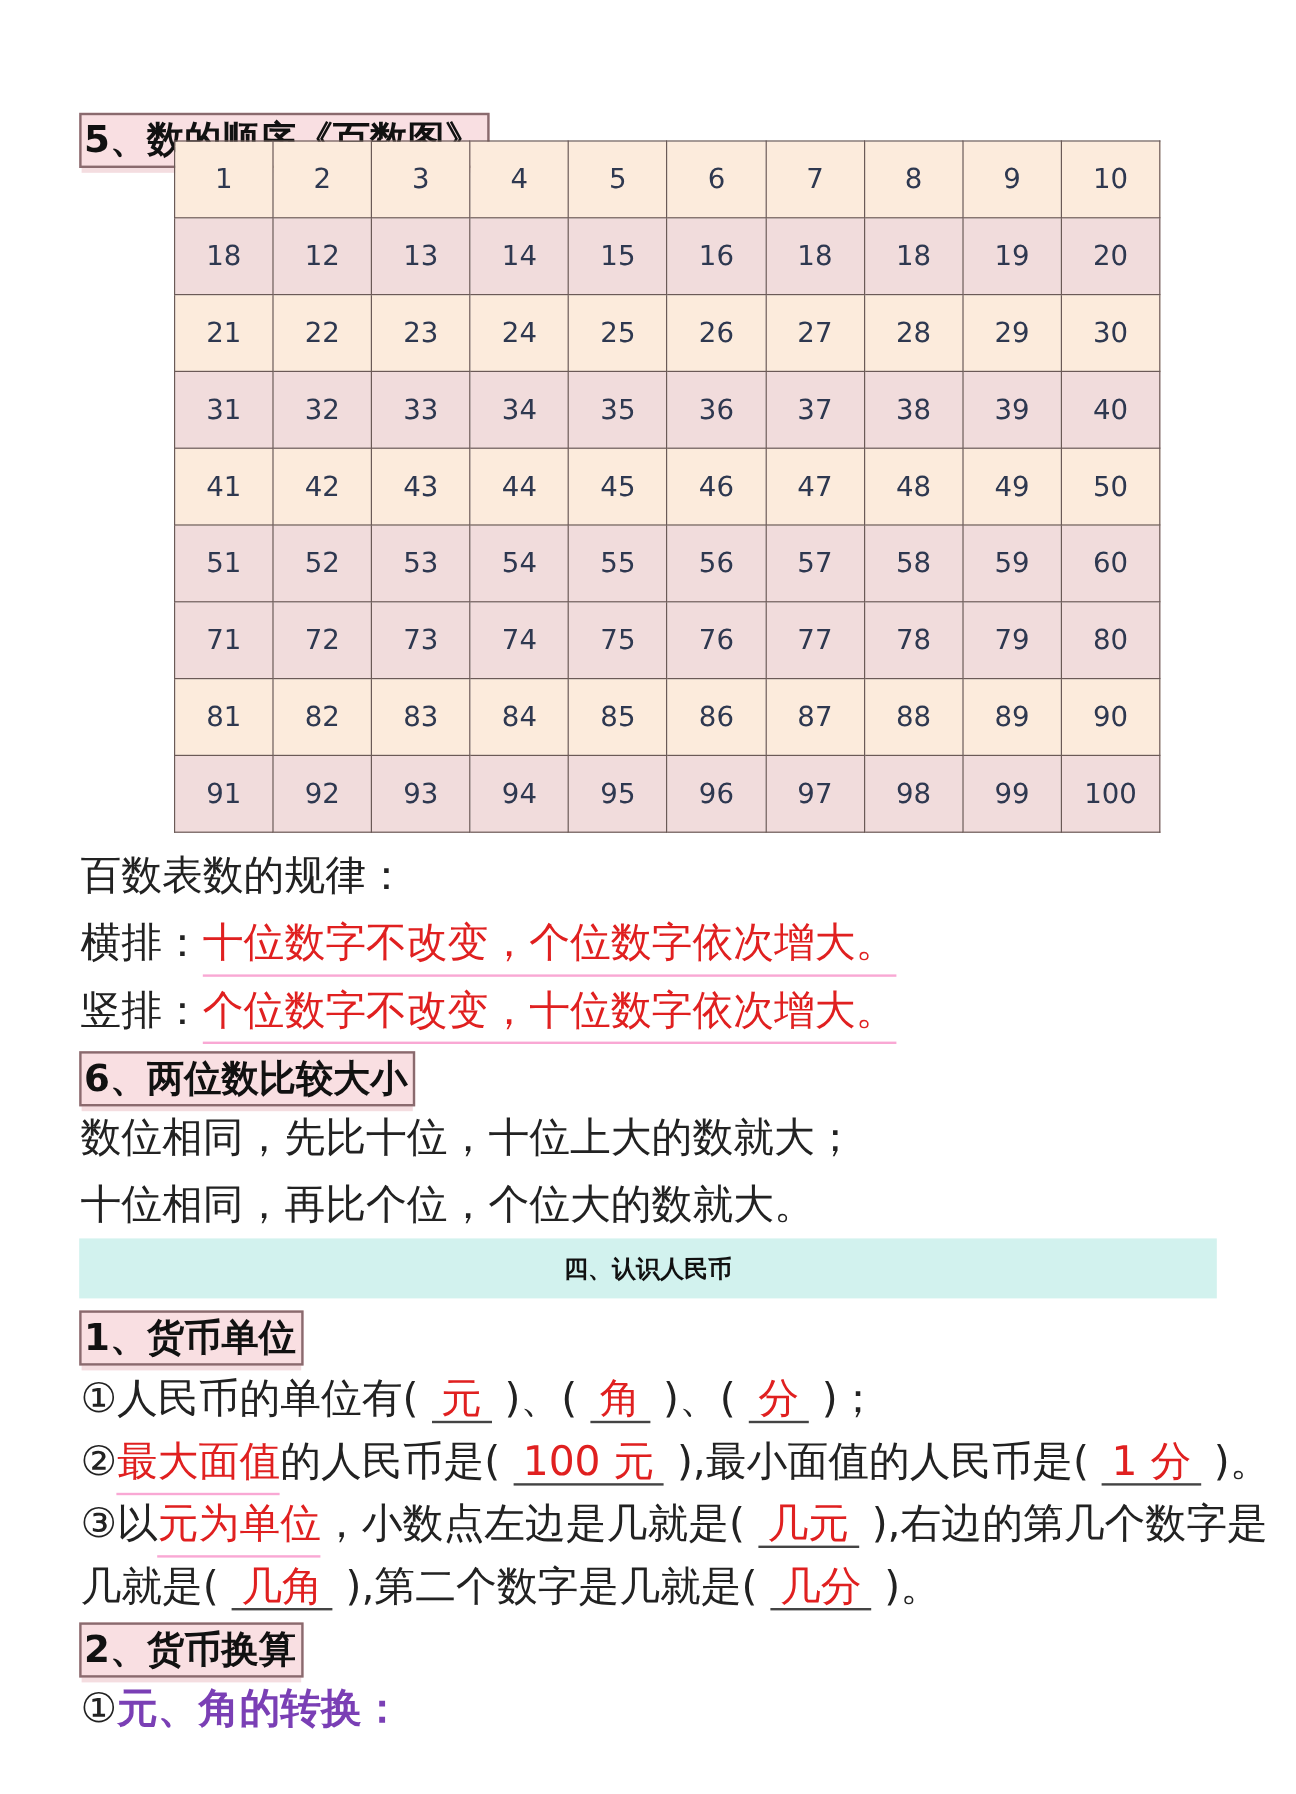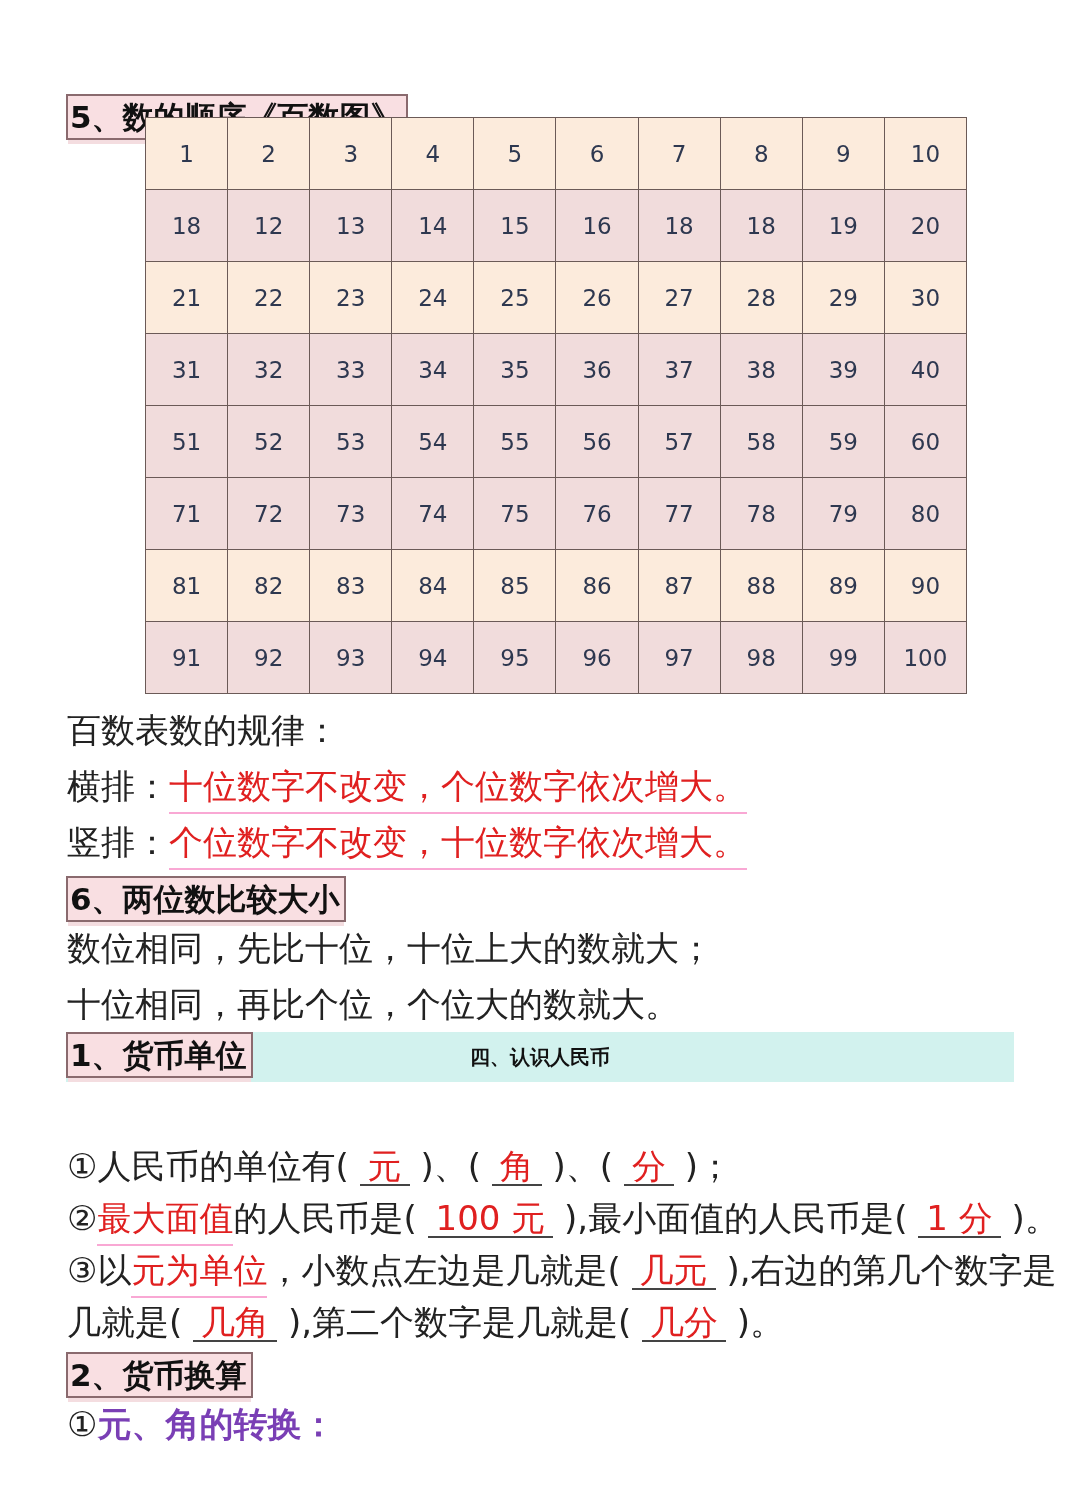--- a/index.html
+++ b/index.html
@@ -70,20 +70,32 @@
         <td>32</td>
         <td>33</td>
         <td>34</td>
         <td>35</td>
         <td>36</td>
         <td>37</td>
         <td>38</td>
         <td>39</td>
         <td>40</td>
       </tr>
+      <tr class="odd">
+        <td>41</td>
+        <td>42</td>
+        <td>43</td>
+        <td>44</td>
+        <td>45</td>
+        <td>46</td>
+        <td>47</td>
+        <td>48</td>
+        <td>49</td>
+        <td>50</td>
+      </tr>
       <tr class="even">
         <td>51</td>
         <td>52</td>
         <td>53</td>
         <td>54</td>
         <td>55</td>
         <td>56</td>
         <td>57</td>
         <td>58</td>
         <td>59</td>
@@ -138,21 +150,21 @@
   <span>竖排：</span><span class="red ul">个位数字不改变，十位数字依次增大。</span>
 </div>
 
 <div class="heading-box" style="left:66px; top:876px;">6、两位数比较大小</div>
 
 <div class="line" style="top:928px;">数位相同，先比十位，十位上大的数就大；</div>
 <div class="line" style="top:984px;">十位相同，再比个位，个位大的数就大。</div>
 
 <div class="banner">四、认识人民币</div>
 
-<div class="heading-box" style="left:66px; top:1032px;">1、货币单位</div>
+<div class="heading-box" style="left:66px; top:1092px;">1、货币单位</div>
 
 <div class="line" style="top:1146px;">
   <span>①人民币的单位有(</span>
   <span class="fill">元</span>
   <span>)、(</span>
   <span class="fill">角</span>
   <span>)、(</span>
   <span class="fill">分</span>
   <span>)；</span>
 </div>

